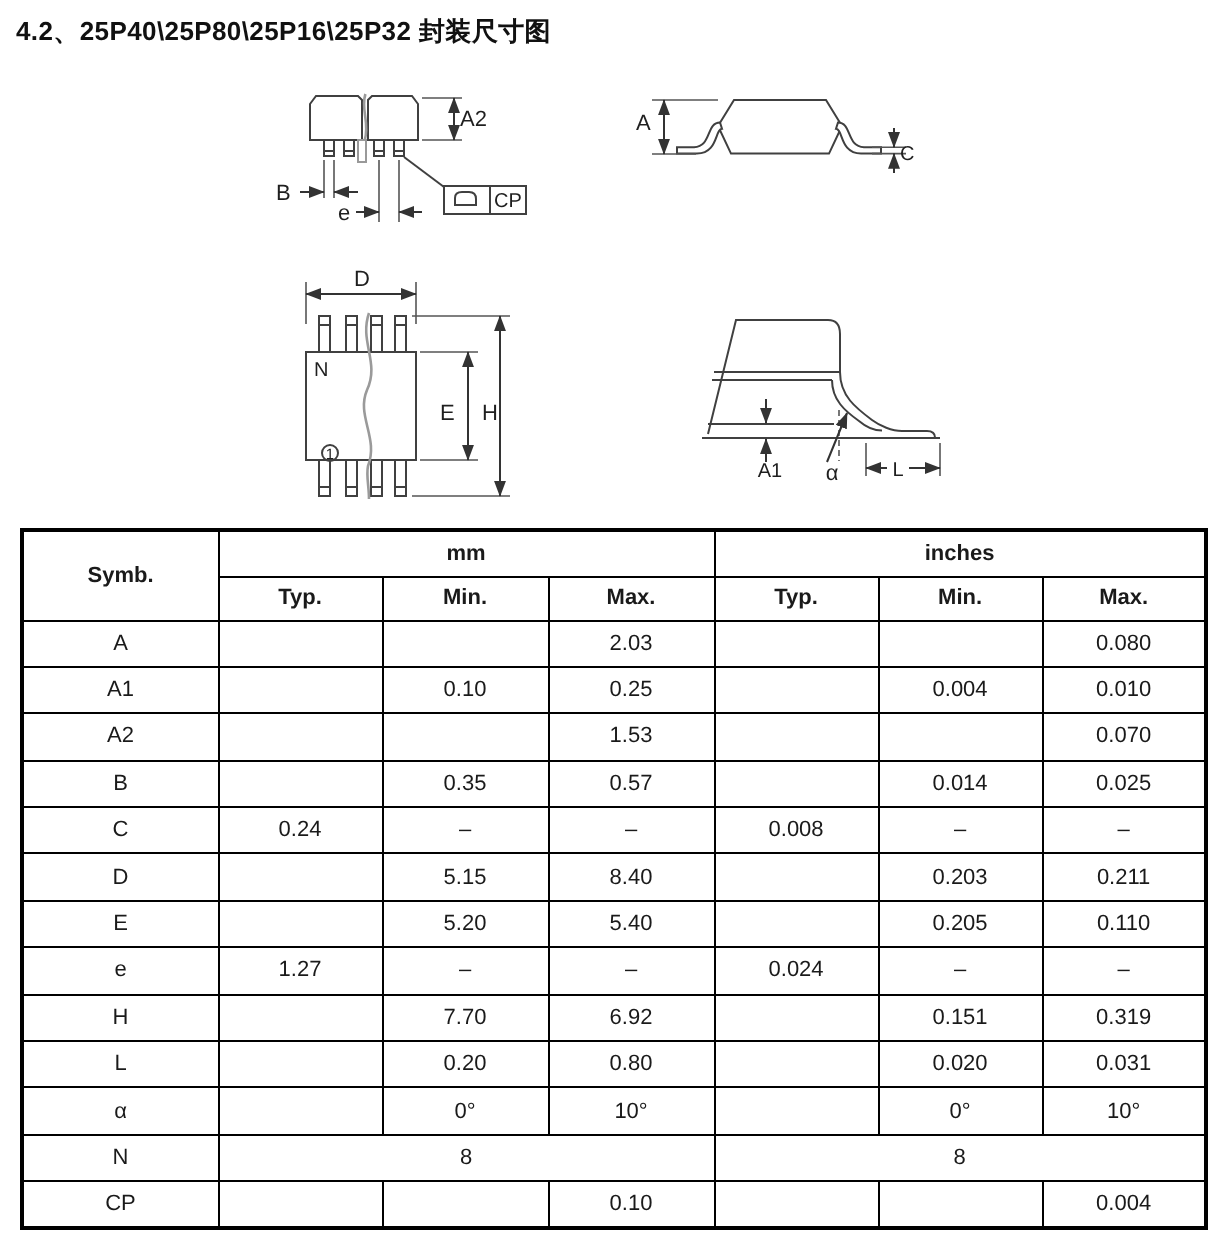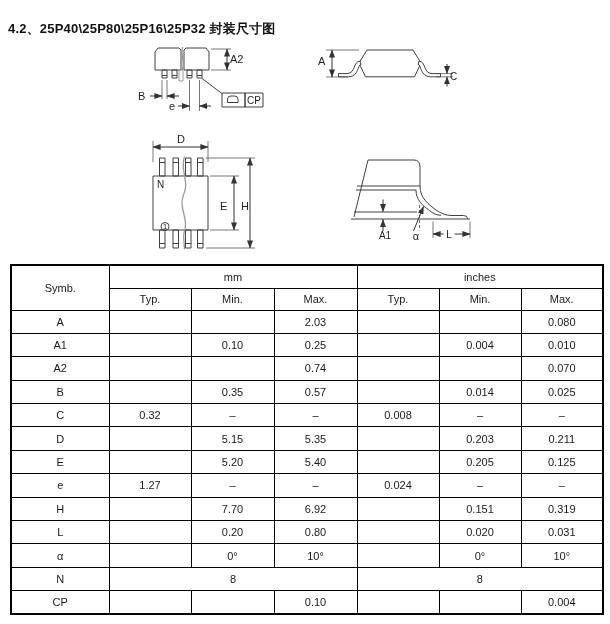--- a/index.html
+++ b/index.html
@@ -1,32 +1,32 @@
 <!DOCTYPE html>
 <html><head>
 <meta charset="utf-8">
 <style>
   html,body{margin:0;padding:0;background:#fff;}
   #page{position:relative;width:610px;height:624px;background:#ffffff;overflow:hidden;
         font-family:"Liberation Sans","DejaVu Sans",sans-serif;}
-  #title{position:absolute;left:8px;top:20px;font-size:13px;font-weight:bold;color:#111;
+  #title{position:absolute;left:8px;top:7px;font-size:13px;font-weight:bold;color:#111;
          letter-spacing:0.2px;white-space:nowrap;}
   #diagrams{position:absolute;left:0;top:0;width:610px;height:262px;}
   #diagrams path,#diagrams line,#diagrams rect,#diagrams circle{vector-effect:non-scaling-stroke;}
   .ln{stroke:#404040;stroke-width:1;fill:none;}
   .body{stroke:#404040;stroke-width:1;fill:#ffffff;}
   .dim{stroke:#333;stroke-width:1;fill:none;}
   .ext{stroke:#555;stroke-width:0.8;fill:none;}
   .wavy{stroke:#9a9a9a;stroke-width:1.3;fill:none;}
   .lbl{fill:#1f1f1f;font-family:"Liberation Sans","DejaVu Sans",sans-serif;}
   table#dims{position:absolute;left:10px;top:264px;width:592px;border-collapse:collapse;
         table-layout:fixed;font-size:11px;color:#1a1a1a;border:2px solid #000;}
   #dims td,#dims th{border:1px solid #000;text-align:center;vertical-align:middle;padding:0;
         overflow:hidden;white-space:nowrap;}
-  #dims th{font-weight:normal;}
+  #dims th{font-weight:bold;}
   #dims tr.hdr1{height:23px;}
   #dims tr.hdr2{height:22px;}
   #dims tr.data-row{height:23.4px;}
 </style>
 </head>
 <body>
 
 <div id="page">
 
   <div id="title">4.2、25P40\25P80\25P16\25P32 封装尺寸图</div>
@@ -204,60 +204,60 @@
           <td>0.10</td>
           <td>0.25</td>
           <td></td>
           <td>0.004</td>
           <td>0.010</td>
         </tr>
         <tr class="data-row">
           <td>A2</td>
           <td></td>
           <td></td>
-          <td>0.74</td>
+          <td>1.53</td>
           <td></td>
           <td></td>
           <td>0.070</td>
         </tr>
         <tr class="data-row">
           <td>B</td>
           <td></td>
           <td>0.35</td>
           <td>0.57</td>
           <td></td>
           <td>0.014</td>
           <td>0.025</td>
         </tr>
         <tr class="data-row">
           <td>C</td>
-          <td>0.32</td>
+          <td>0.24</td>
           <td>–</td>
           <td>–</td>
           <td>0.008</td>
           <td>–</td>
           <td>–</td>
         </tr>
         <tr class="data-row">
           <td>D</td>
           <td></td>
           <td>5.15</td>
-          <td>5.35</td>
+          <td>8.40</td>
           <td></td>
           <td>0.203</td>
           <td>0.211</td>
         </tr>
         <tr class="data-row">
           <td>E</td>
           <td></td>
           <td>5.20</td>
           <td>5.40</td>
           <td></td>
           <td>0.205</td>
-          <td>0.125</td>
+          <td>0.110</td>
         </tr>
         <tr class="data-row">
           <td>e</td>
           <td>1.27</td>
           <td>–</td>
           <td>–</td>
           <td>0.024</td>
           <td>–</td>
           <td>–</td>
         </tr>

